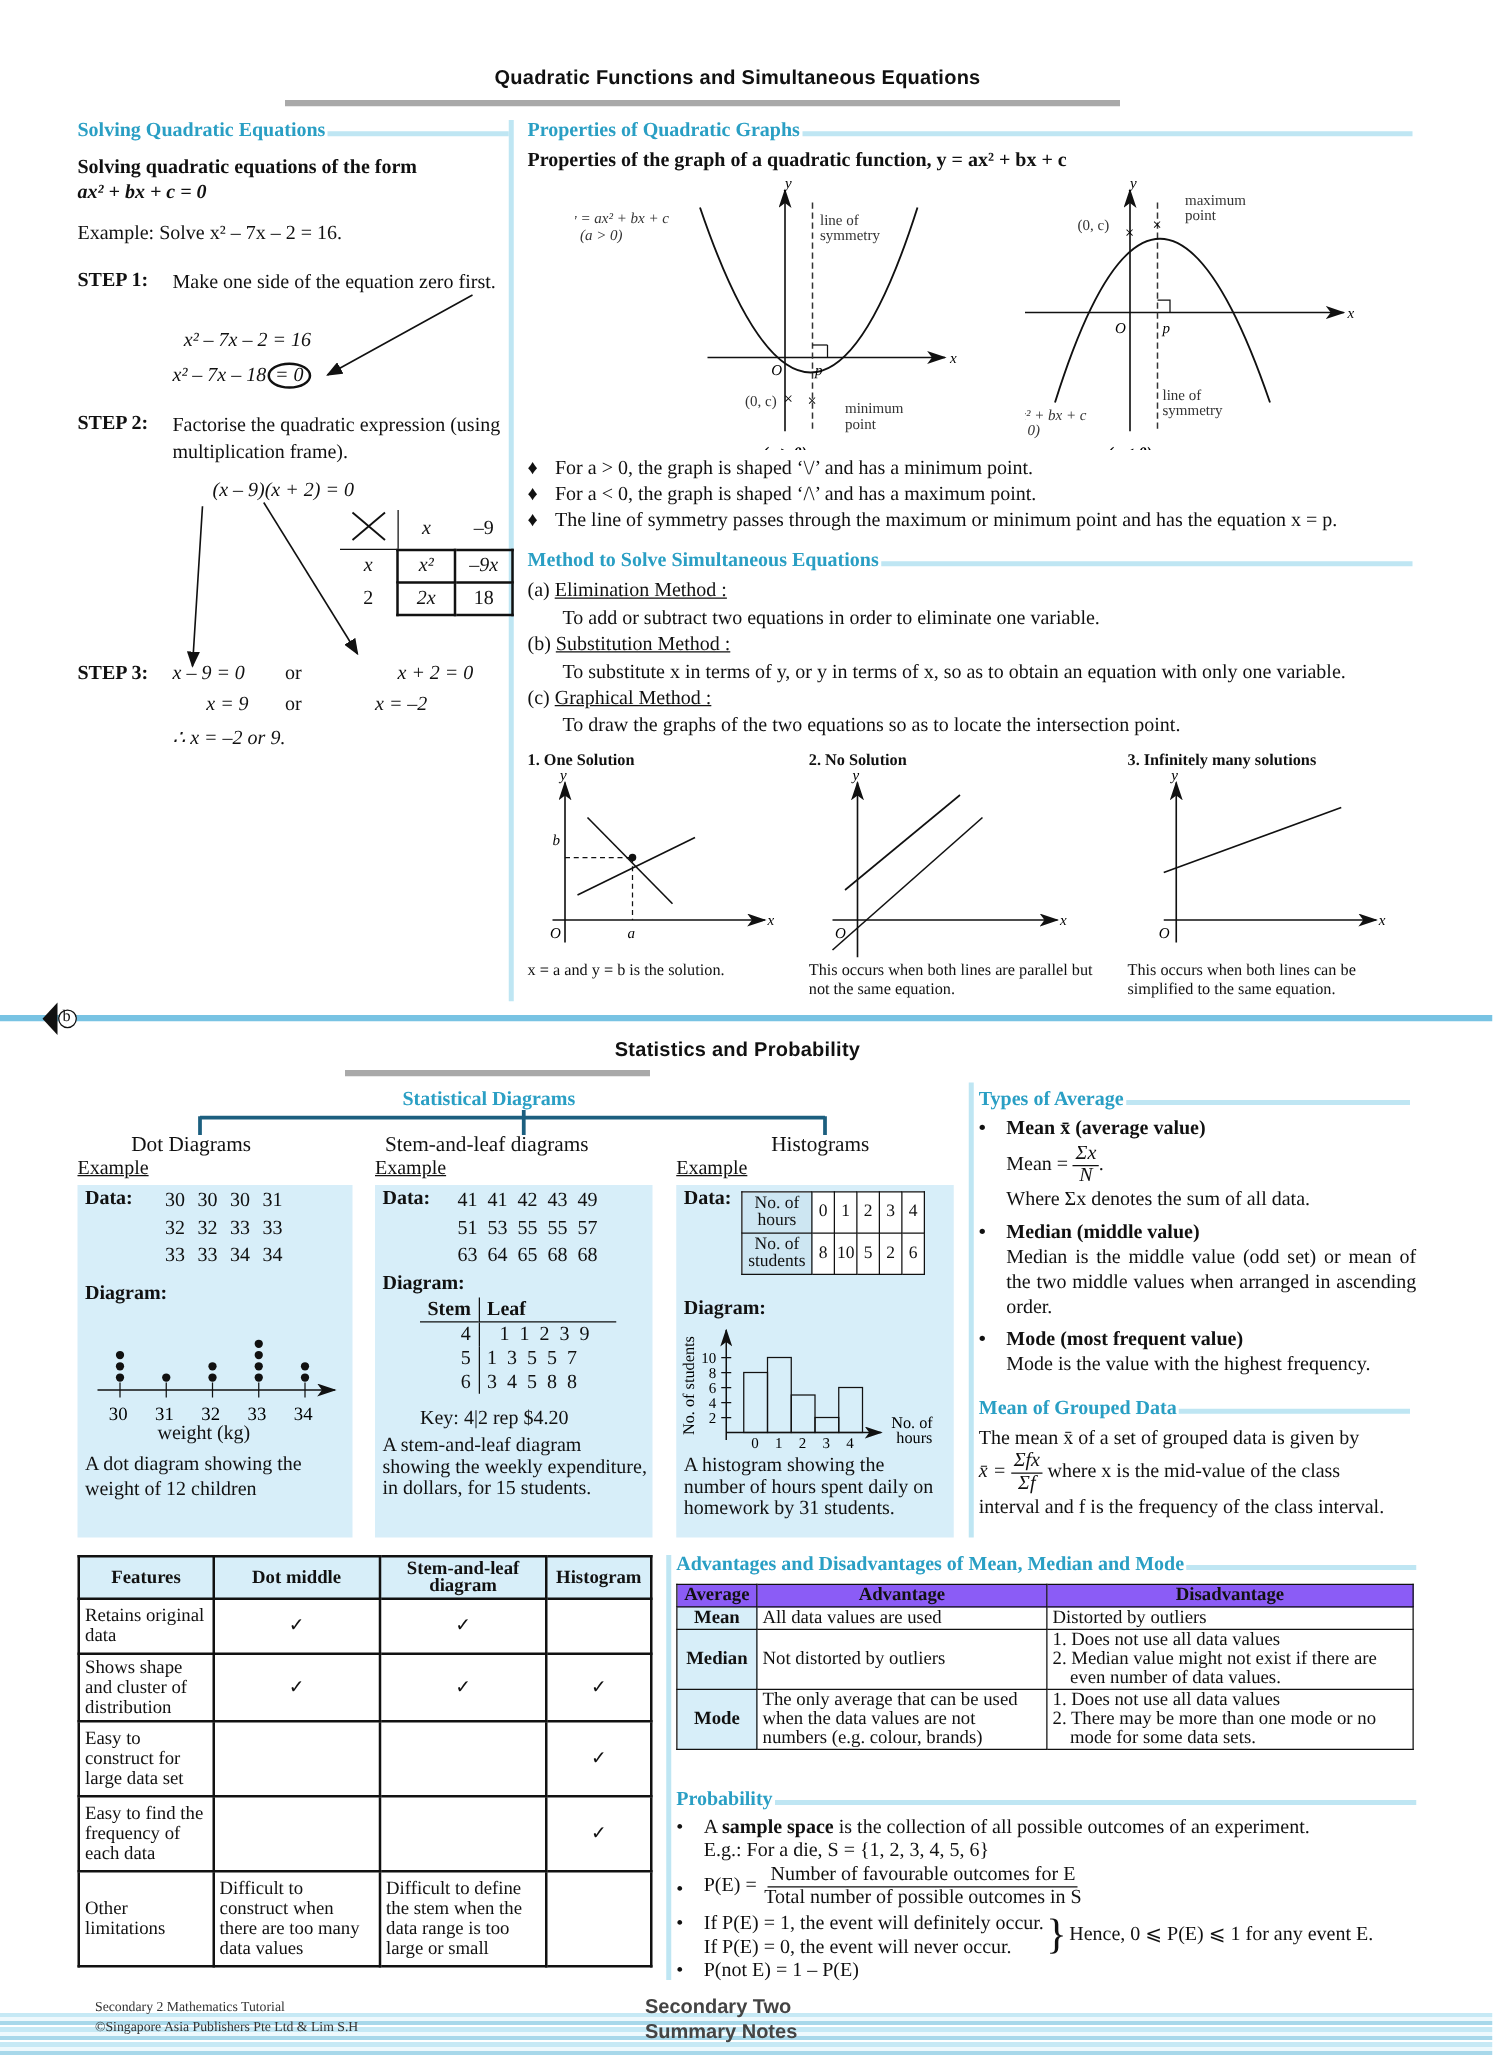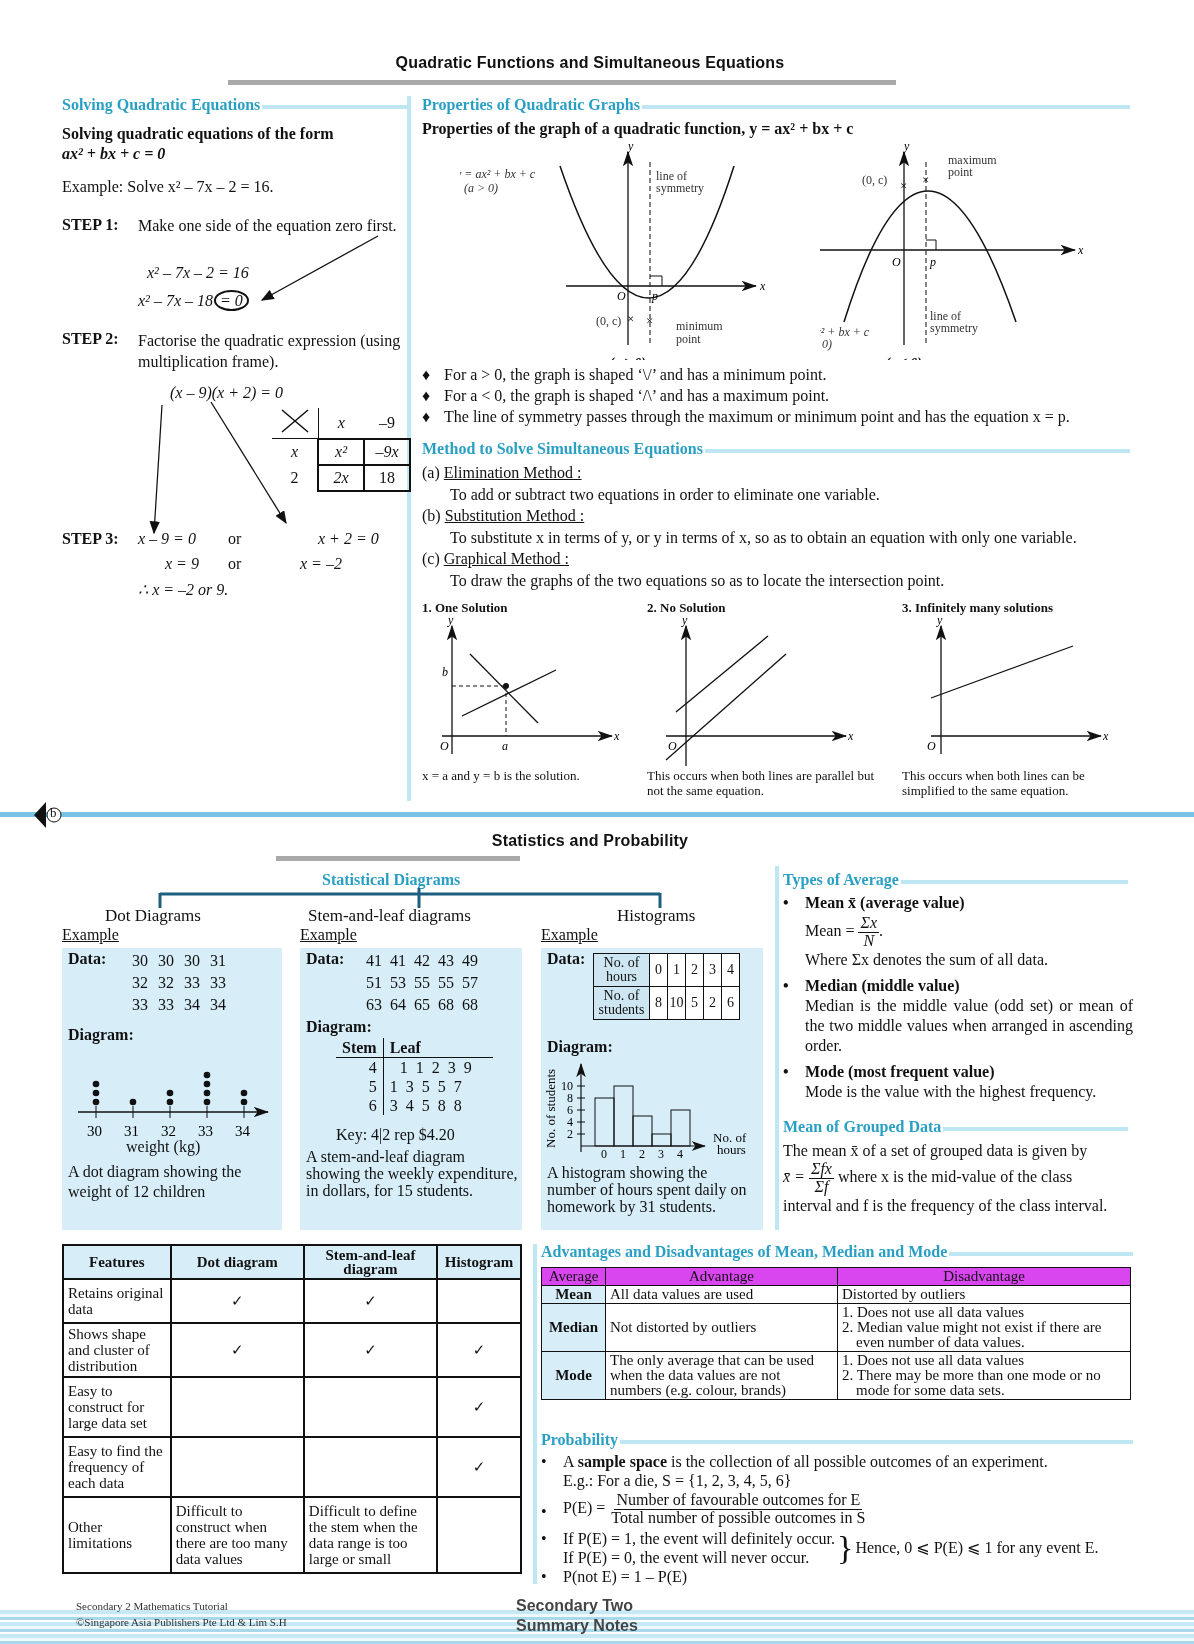--- a/index.html
+++ b/index.html
@@ -14,21 +14,21 @@
   .b { font-weight: bold; }
   i, .i { font-style: italic; }
   .u { text-decoration: underline; text-align: center; }
   .small { font-size: 13px; }
   .panel { background: #d7eef9; }
   table { border-collapse: collapse; }
   .ft td, .ft th { border: 2px solid #111; font-size: 15px; line-height: 16px; padding: 2px 4px; vertical-align: middle; }
   .ft th { background: #d7eef9; font-weight: bold; text-align: center; }
   .ft td.c { text-align: center; }
   .at td, .at th { border: 1.5px solid #111; font-size: 15px; line-height: 15px; padding: 1px 4px; }
-  .at th { background: #d946ef; font-weight: normal; }
+  .at th { background: #8b5cf6; font-weight: bold; }
   .at td.h { background: #d7eef9; font-weight: bold; text-align: center; }
   .frac { display: inline-flex; flex-direction: column; align-items: center; vertical-align: middle; line-height: 1.05; }
   .frac .n { border-bottom: 1px solid #111; padding: 0 2px; }
   .frac .d { padding: 0 2px; }
   .bullet { position: absolute; left: 0; }
   .li { position: relative; padding-left: 22px; }
   .mult td { font-size: 16px; text-align: center; width: 46px; height: 26px; }
   .mult .bx { border: 2px solid #111; }
   .footer-stripes { background: repeating-linear-gradient(to bottom, #c6e9f5 0 4px, #eef9fd 4px 7px, #a8d8ea 7px 10px, #ffffff 10px 12px); }
 </style>
@@ -401,21 +401,21 @@
         <span class="n">Σfx</span>
         <span class="d">Σf</span>
       </span> <span>where x is the mid-value of the class</span></div>
   <div>interval and f is the frequency of the class interval.</div>
 </div>
 
 <table class="abs ft" style="left:62px; top:1244px; width:460px;">
   <tbody>
       <tr>
     <th style="width:108px;">Features</th>
-    <th style="width:134px;">Dot diagram</th>
+    <th style="width:134px;">Dot middle</th>
     <th style="width:134px; line-height:14px;">Stem-and-leaf diagram</th>
     <th style="width:84px;">Histogram</th>
   </tr>
   <tr style="height:44px;">
         <td>Retains original data</td>
         <td class="c">✓</td>
         <td class="c">✓</td>
         <td class="c"></td>
       </tr>
   <tr style="height:54px;">

